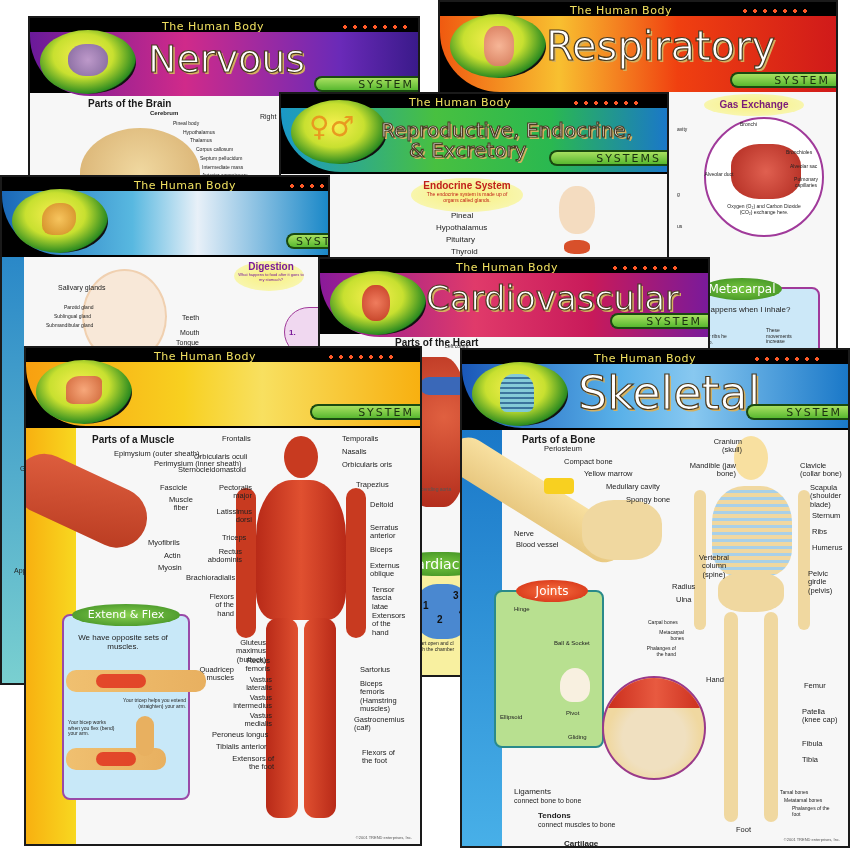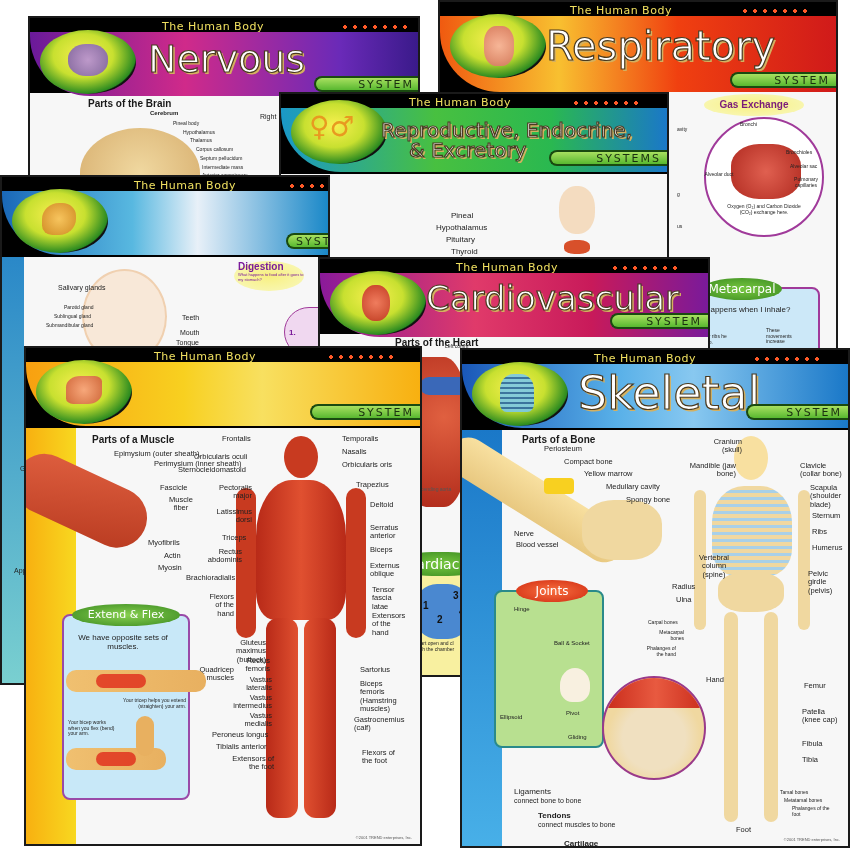--- a/index.html
+++ b/index.html
@@ -89,20 +89,24 @@
       <div class="band" style="background:linear-gradient(90deg,#1a98c8,#48c040 40%,#2ab850 70%,#1a78c8)"></div>
       <span class="hb" style="left:128px">The Human Body</span>
       <span class="dots" style="left:290px"></span>
       <div class="oval" style="top:6px">
           <span style="position:absolute;left:18px;top:10px;font-size:28px;color:#e89a20;font-family:'DejaVu Sans',sans-serif">♀♂</span>
         </div>
       <span class="title" style="left:100px;top:26px;font-size:20px">Reproductive, Endocrine,</span>
       <span class="title" style="left:128px;top:46px;font-size:20px">&amp; Excretory</span>
       <span class="sys" style="left:268px;top:56px;width:122px">SYSTEMS</span>
     </div>
+    <div class="badge-oval" style="left:130px;top:84px;width:112px;height:34px;background:radial-gradient(#f8f080,#f8f8c0)">
+      <div style="font-size:10px;color:#c0201a;margin-top:2px">Endocrine System</div>
+      <div style="font-size:5px;color:#c0201a;font-weight:400;padding:0 10px">The endocrine system is made up of organs called glands.</div>
+    </div>
     <span class="lbl" style="left:170px;top:118px;font-size:8px">Pineal</span>
     <span class="lbl" style="left:155px;top:130px;font-size:8px">Hypothalamus</span>
     <span class="lbl" style="left:165px;top:142px;font-size:8px">Pituitary</span>
     <span class="lbl" style="left:170px;top:154px;font-size:8px">Thyroid</span>
     <div class="body-fig" style="left:278px;top:92px;width:36px;height:48px;background:#f4dcc0;border-radius:45%"></div>
     <div class="body-fig" style="left:283px;top:146px;width:26px;height:14px;background:#d8502a;border-radius:40%"></div>
   </div>
 
   <div class="poster" style="left:0px;top:175px;width:330px;height:510px">
     <div class="hdr" style="height:80px">
@@ -119,21 +123,21 @@
     <span class="lbl r" style="left:56px;top:107px;font-size:7px">Salivary glands</span>
     <span class="lbl r small" style="left:62px;top:128px">Parotid gland</span>
     <span class="lbl r small" style="left:52px;top:137px">Sublingual gland</span>
     <span class="lbl r small" style="left:44px;top:146px">Submandibular gland</span>
     <span class="lbl l" style="left:180px;top:137px;font-size:7px">Teeth</span>
     <span class="lbl l" style="left:178px;top:152px;font-size:7px">Mouth</span>
     <span class="lbl l" style="left:174px;top:162px;font-size:7px">Tongue</span>
     <span class="lbl l" style="left:52px;top:170px;font-size:7px">Esophagus</span>
     <span class="lbl l" style="left:18px;top:288px;font-size:7px">Ga</span>
     <span class="lbl l" style="left:12px;top:390px;font-size:7px">App</span>
-    <div class="badge-oval" style="left:232px;top:84px;width:70px;height:30px;background:radial-gradient(#f8f080,#f8f8c0);text-align:left;padding-left:4px">
+    <div class="badge-oval" style="left:232px;top:84px;width:70px;height:30px;background:radial-gradient(#f8f080,#f8f8c0);text-align:center;padding-left:4px">
       <div style="font-size:10px;color:#7a1a9a">Digestion</div>
       <div style="font-size:4px;color:#7a1a9a;font-weight:400">What happens to food after it goes to my stomach?</div>
     </div>
     <div style="position:absolute;left:282px;top:130px;width:50px;height:50px;border-radius:50% 0 0 50%;background:#f0d8f0;border:1px solid #a03a9a">
       <span style="position:absolute;left:4px;top:20px;font-size:8px;font-weight:700;color:#7a1a9a">1.</span>
     </div>
   </div>
 
   <div class="poster" style="left:318px;top:257px;width:392px;height:420px">
     <div class="hdr" style="height:75px">

